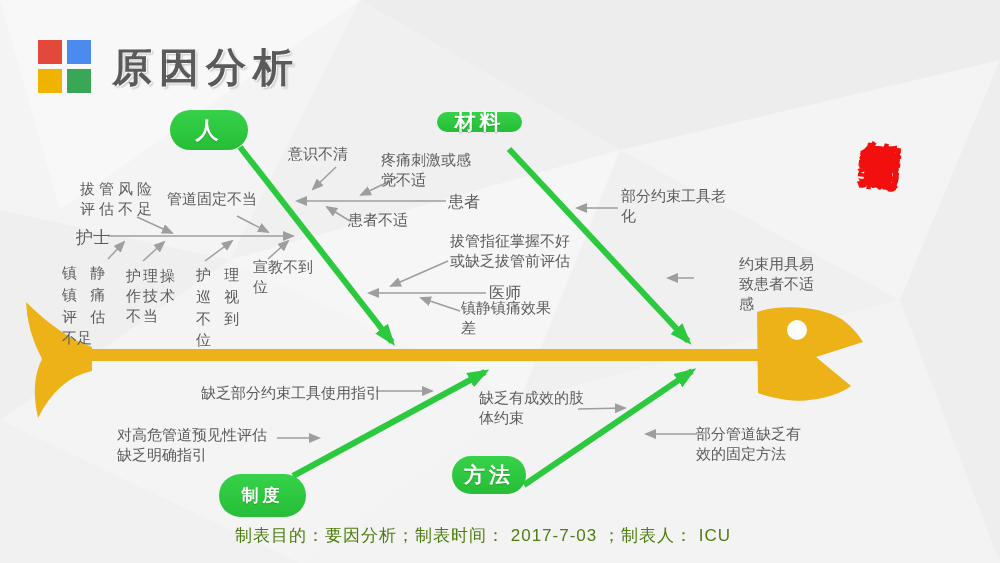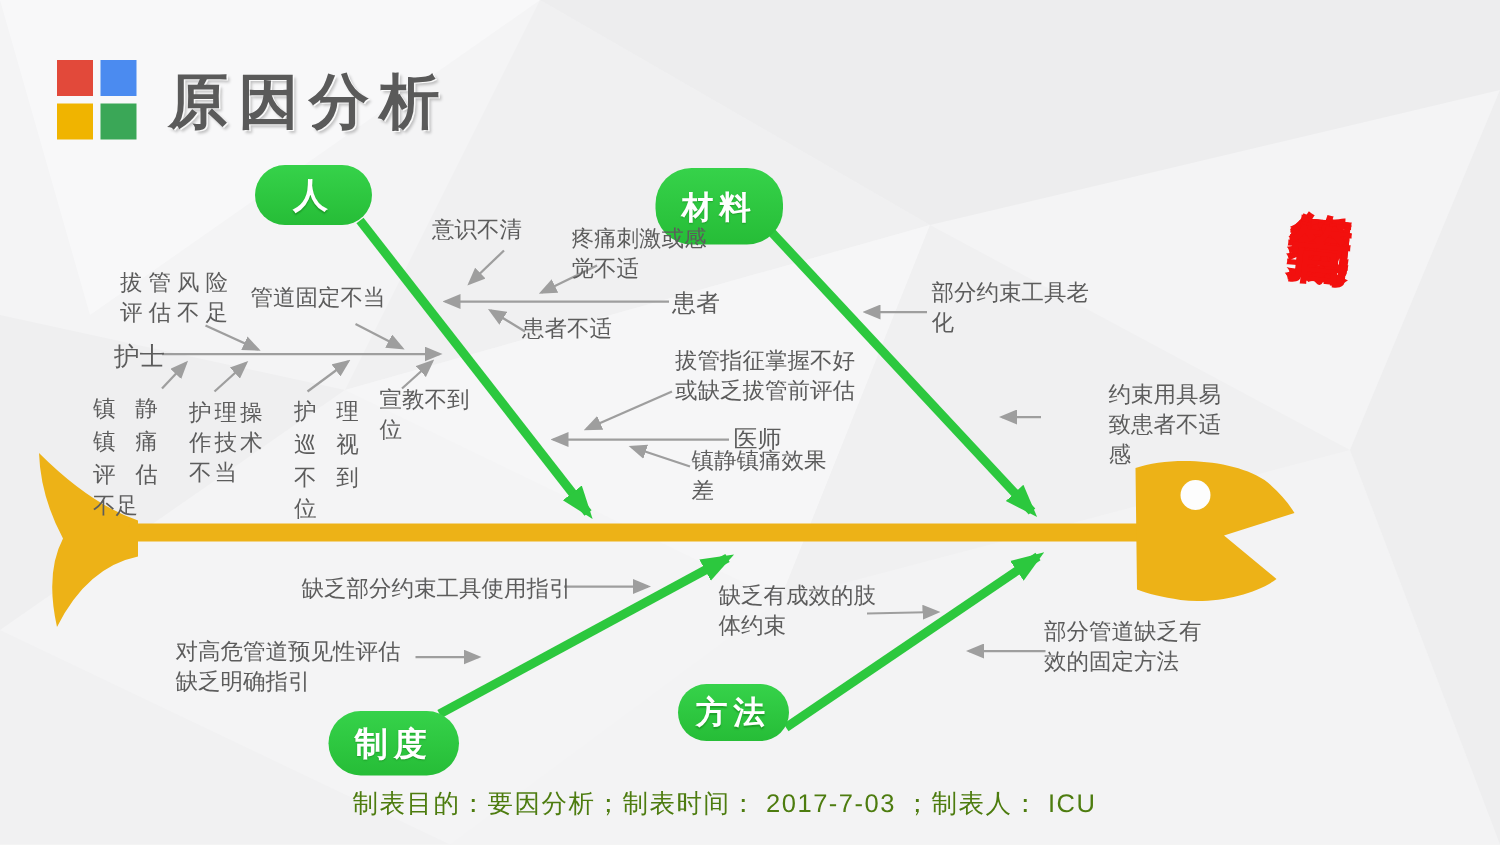--- a/index.html
+++ b/index.html
@@ -19,22 +19,22 @@
     color:#5a5a5a;letter-spacing:7px;
     text-shadow:1px 1px 0 rgba(255,255,255,.9), 2px 2px 2px rgba(0,0,0,.22);
   }
   
   .capsule{
     position:absolute;background:linear-gradient(#36d24a,#26bd37);color:#fff;
     border-radius:24px;display:flex;align-items:center;justify-content:center;
     font-weight:bold;letter-spacing:4px;text-shadow:0 1px 1px rgba(0,90,0,.35);
   }
   .cap-people  {left:170px;top:110px;width:78px;height:40px;font-size:23px;}
-  .cap-material{left:437px;top:112px;width:85px;height:51px;font-size:21px;}
-  .cap-system  {left:219px;top:474px;width:87px;height:43px;font-size:22px;}
+  .cap-material{left:437px;top:112px;width:85px;height:20px;font-size:21px;}
+  .cap-system  {left:219px;top:474px;width:87px;height:43px;font-size:17px;}
   .cap-method  {left:452px;top:456px;width:74px;height:38px;font-size:21px;}
   
   .cause{position:absolute;white-space:pre-line;font-size:15px;line-height:1.32;color:#5c5c5c;}
   .actor{position:absolute;font-size:16px;color:#5c5c5c;}
   .sp1{letter-spacing:4px;}
   .sp2{word-spacing:9px;line-height:1.45;}
   .sp3{letter-spacing:2px;}
   
   .effect-label{
     position:absolute;left:858px;top:108px;height:402px;
@@ -158,18 +158,18 @@
 <div class="cause" style="left:621px;top:186px;">部分约束工具老
 化</div>
 <div class="cause" style="left:695px;top:254px;margin-left:44px;">约束用具易
 致患者不适
 感</div>
 <div class="cause" style="left:201px;top:383px;text-align:center;">缺乏部分约束工具使用指引</div>
 <div class="cause" style="left:117px;top:425px;">对高危管道预见性评估
 缺乏明确指引</div>
 <div class="cause" style="left:479px;top:388px;">缺乏有成效的肢
 体约束</div>
-<div class="cause" style="left:696px;top:412px;">部分管道缺乏有
+<div class="cause" style="left:696px;top:425px;font-family:Liberation Serif, serif;">部分管道缺乏有
 效的固定方法</div>
 
 <div class="effect-label" style="color: rgb(242, 16, 14);">气管插管非计划拔管</div>
 
 <div class="caption">制表目的：要因分析；制表时间： 2017-7-03 ；制表人： ICU</div>
 
 </body></html>

